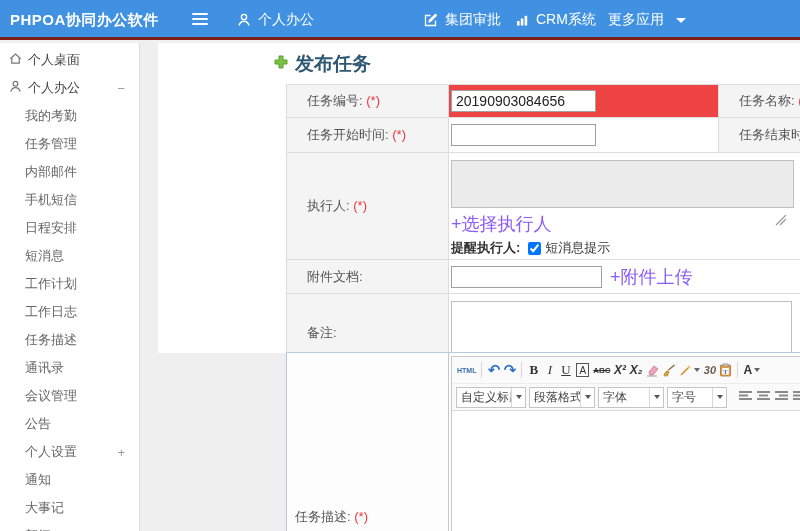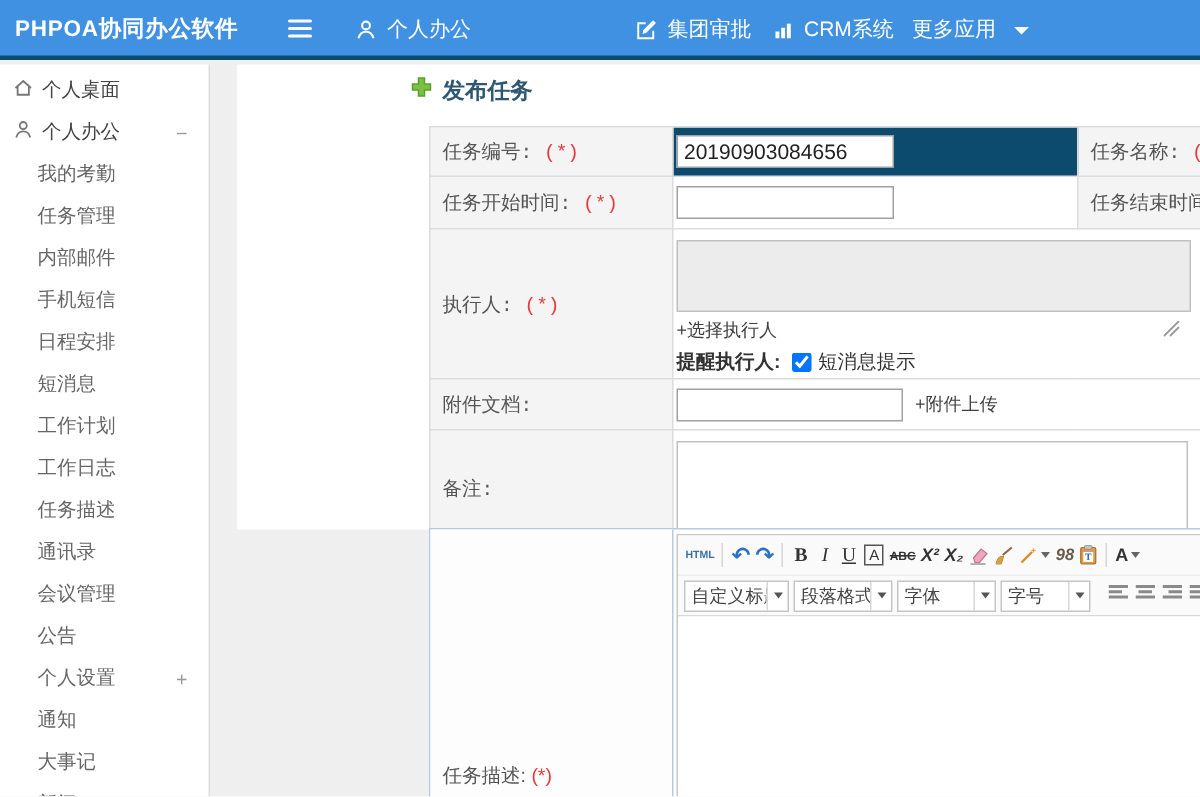--- a/index.html
+++ b/index.html
@@ -1,49 +1,49 @@
 <!DOCTYPE html>
 <html><head>
 <meta charset="utf-8">
 <style>
   * { margin:0; padding:0; box-sizing:border-box; }
   html,body { width:800px; height:531px; overflow:hidden; }
   body { font-family:"Liberation Sans","DejaVu Sans",sans-serif; }
   .wrap { position:relative; width:800px; height:531px; overflow:hidden; background:#efeff0; }
 
   
-  .topbar { position:absolute; left:0; top:0; width:800px; height:40px; background:#4191e2; border-bottom:3px solid #0c4a6e; z-index:30; }
+  .topbar { position:absolute; left:0; top:0; width:800px; height:40px; background:#4191e2; border-bottom:3px solid #7f1d1d; z-index:30; }
   .logo { position:absolute; left:10px; top:0; height:40px; line-height:40px; color:#fff; font-size:15px; font-weight:bold; letter-spacing:0.5px; }
   .hamb { position:absolute; left:192px; top:13px; width:16px; height:14px; cursor:pointer; }
   .hamb i { display:block; width:16px; height:2px; background:#fff; margin-bottom:3px; border-radius:1px; }
   .nav-item { position:absolute; top:0; height:40px; display:flex; align-items:center; gap:6px; color:#fff; font-size:14px; cursor:pointer; }
   .nav-item svg { display:block; }
   .caret-down { width:0; height:0; border-left:5px solid transparent; border-right:5px solid transparent; border-top:5px solid #fff; margin-left:6px; }
 
   
   .sidebar { position:absolute; left:0; top:43px; width:140px; height:488px; background:#fff; border-right:1px solid #ddd; padding-top:3px; overflow:hidden; z-index:20; }
   .sb-item { height:28px; display:flex; align-items:center; position:relative; font-size:13px; color:#444; cursor:pointer; }
   .sb-item.lvl1 { padding-left:8px; gap:5px; }
   .sb-item.lvl2 { padding-left:25px; color:#666; }
   .sb-toggle { position:absolute; right:14px; color:#999; font-size:13px; }
 
   
   .panel { position:absolute; left:158px; top:43px; width:642px; height:310px; background:#fff; z-index:1; }
   .page-head { position:absolute; left:274px; top:51px; display:flex; align-items:center; gap:7px; z-index:5; }
-  .page-title { font-size:15px; font-weight:bold; color:#2e5872; }
+  .page-title { font-size:19px; font-weight:bold; color:#2e5872; }
 
   
   table.form { position:absolute; left:286px; top:84px; width:804px; border-collapse:collapse; table-layout:fixed; z-index:5; background:#fff; }
   table.form td { border:1px solid #dcdcdc; font-size:13px; color:#555; vertical-align:middle; }
-  td.lbl { background:#f4f4f5; padding-left:8px;font-family:Liberation Mono, monospace; }
+  td.lbl { background:#f4f4f5; padding-left:20px; }
   .req { color:#e8393d; }
   .inp { width:145px; height:22px; border:1px solid #a0a0a0; font-size:14px; padding:0 4px; color:#222; font-family:"Liberation Sans",sans-serif; background:#fff; }
   .cell-pad { padding:2px 0 2px 2px; }
   .gray-box { width:343px; height:48px; background:#ececec; border:1px solid #c0c0c0; margin-top:5px; }
-  .link { color:#404040; font-size:12px; cursor:pointer; display:inline-block; }
+  .link { color:#8b5cf6; font-size:18px; cursor:pointer; display:inline-block; }
   .exec-link { margin:4px 0 3px; }
   .remind-row { display:flex; align-items:center; font-size:13px; color:#333; }
   .remind-lbl { font-weight:bold; }
   .remind-row input { width:13px; height:13px; margin:0 4px 0 8px; }
   .attach-row { display:flex; align-items:center; }
   .attach-row .inp { width:151px; }
   .attach-row .link { margin-left:8px; }
   .note-box { width:341px; height:64px; background:#fff; border:1px solid #c0c0c0; margin:5px 0; }
 
   
@@ -214,21 +214,21 @@
 
   <table class="form">
     <colgroup>
         <col style="width:162px">
         <col style="width:270px">
         <col style="width:162px">
       </colgroup>
     <tbody>
         <tr style="height:33px">
       <td class="lbl"><span>任务编号:</span> <span class="req">(*)</span></td>
-      <td class="cell-pad" style="background:#0c4a6e">
+      <td class="cell-pad" style="background:#ef4444">
         <input class="inp" type="text" value="20190903084656" style="">
       </td>
       <td class="lbl"><span>任务名称:</span> <span class="req">(*)</span></td>
 
     </tr>
     <tr style="height:35px">
       <td class="lbl"><span>任务开始时间:</span> <span class="req">(*)</span></td>
       <td class="cell-pad" style="background:#fff">
         <input class="inp" type="text" style="">
       </td>
@@ -298,21 +298,21 @@
                 <path d="M2 12c1-4 2.5-5.5 5-5l-1.5 5z" fill="#d8a13e"></path>
               </svg>
           </span>
           <span class="tbtn">
             <svg width="13" height="13" viewBox="0 0 13 13">
                 <path d="M2 11L9 4" stroke="#d98b2a" stroke-width="1.6"></path>
                 <path d="M10 1l.5 1.5L12 3l-1.5.5L10 5l-.5-1.5L8 3l1.5-.5z" fill="#e8a23c"></path>
               </svg>
             <span class="mini-caret"></span>
           </span>
-          <span class="tbtn b-quote">98</span>
+          <span class="tbtn b-quote">30</span>
           <span class="tbtn">
             <svg width="13" height="14" viewBox="0 0 13 14">
                 <rect x="1.5" y="2" width="10" height="11" rx="1" fill="#e09a4a" stroke="#a96f2a" stroke-width="0.8"></rect>
                 <rect x="4" y="0.8" width="5" height="2.4" rx="0.5" fill="#c9c9c9" stroke="#8a8a8a" stroke-width="0.6"></rect>
                 <rect x="3.2" y="5" width="6.6" height="6.6" fill="#fff"></rect>
                 <text x="6.5" y="10.6" font-size="6.5" text-anchor="middle" fill="#2a6fc9" font-family="Liberation Serif,serif" font-weight="bold">T</text>
               </svg>
           </span>
           <span class="sep"></span>
           <span class="tbtn b-fontcolor">

